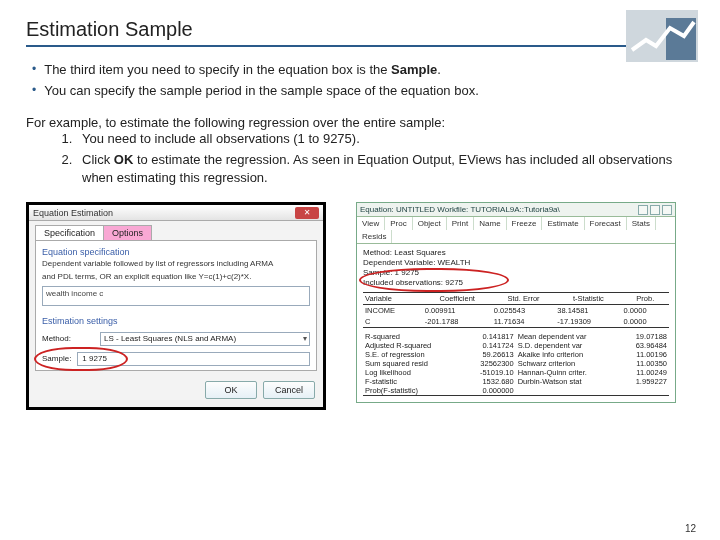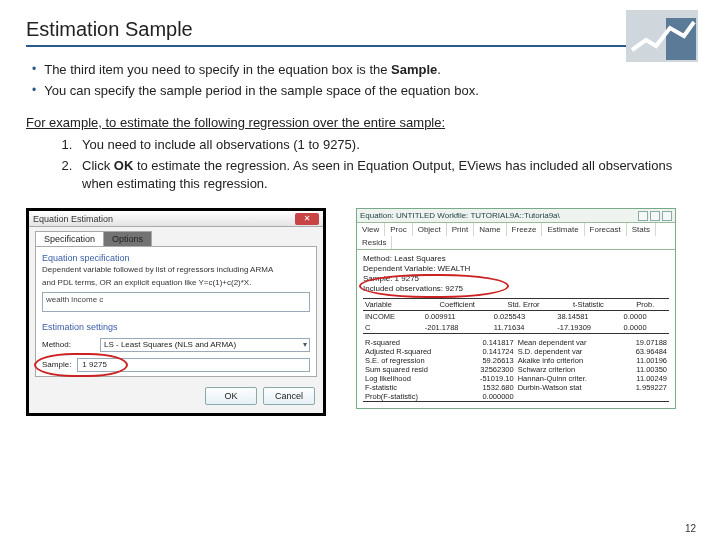--- a/index.html
+++ b/index.html
@@ -3,35 +3,35 @@
 <meta charset="utf-8">
 <style>
   * { box-sizing: border-box; margin: 0; padding: 0; }
   html, body { width: 720px; height: 540px; font-family: Arial, sans-serif; background: #fff; color: #222; }
   .slide { position: relative; width: 720px; height: 540px; padding: 18px 26px 0 26px; }
   .logo { position: absolute; top: 10px; right: 22px; width: 72px; height: 52px; }
   .title { font-size: 20px; font-weight: 400; color: #222; padding-bottom: 4px; border-bottom: 2px solid #2a5a8a; margin-bottom: 14px; }
   .bullets { margin-left: 6px; margin-bottom: 14px; }
   .bullets .row { display: flex; font-size: 13px; line-height: 1.45; margin-bottom: 2px; }
   .bullets .b { color: #2a5a8a; font-size: 12px; margin-right: 8px; }
-  .example { font-size: 13px; text-decoration: underline; margin-bottom: 6px; }
+  .example { font-size: 13px; }
   ol.steps { list-style: decimal; margin-left: 50px; font-size: 13px; line-height: 1.45; }
   ol.steps li { padding-left: 6px; margin-bottom: 2px; }
   .bold { font-weight: 700; }
 
   .shots { display: flex; gap: 30px; margin-top: 14px; align-items: flex-start; }
 
   
   .dlg { width: 300px; border: 3px solid #000000; font-family: Tahoma, Arial, sans-serif; font-size: 9px; background: #f3f3f3; }
   .dlg .chrome { height: 16px; background: linear-gradient(#fff,#e4e4e4); border-bottom: 1px solid #aaa; display: flex; align-items: center; justify-content: space-between; padding: 0 4px; }
   .dlg .chrome .ttl { color: #333; font-size: 9px; }
   .dlg .xbtn { width: 24px; height: 12px; background: #c84444; color: #fff; text-align: center; line-height: 12px; border-radius: 2px; font-size: 8px; }
   .dlg .tabs { display: flex; gap: 0; padding: 4px 6px 0 6px; font-size: 9px; }
   .dlg .tab { padding: 2px 8px; border: 1px solid #aaa; border-bottom: none; background: #fff; margin-right: -1px; }
-  .dlg .tab.off { background: #737373; }
+  .dlg .tab.off { background: #f9a8d4; }
   .dlg .panel { margin: 0 6px 6px 6px; background: #fff; border: 1px solid #aaa; padding: 6px 6px 4px 6px; }
   .grp-lbl { color: #3a5ea8; font-size: 9px; margin-bottom: 2px; }
   .grp-hint { color: #333; font-size: 8px; line-height: 1.15; margin-bottom: 4px; }
   .txtarea { border: 1px solid #9ab; background: #fff; height: 20px; padding: 2px 3px; font-size: 8px; color: #444; }
   .est-row { display: flex; align-items: center; gap: 20px; margin-top: 6px; }
   .est-row .lbl { width: 38px; font-size: 8px; }
   .dd { flex: 1; border: 1px solid #9ab; background: #fff; height: 14px; line-height: 12px; padding: 0 3px; position: relative; font-size: 8px; }
   .dd::after { content: "▾"; position: absolute; right: 2px; top: 0; font-size: 8px; color: #555; }
   .sample-row { display: flex; align-items: center; gap: 6px; margin-top: 6px; }
   .sample-row .lbl { font-size: 8px; }

